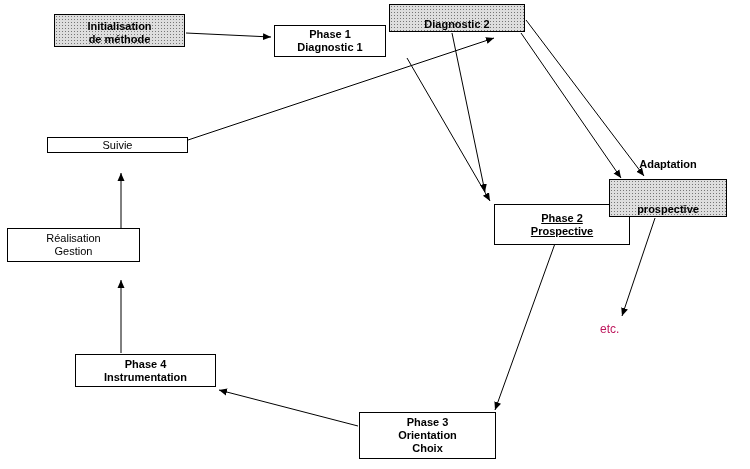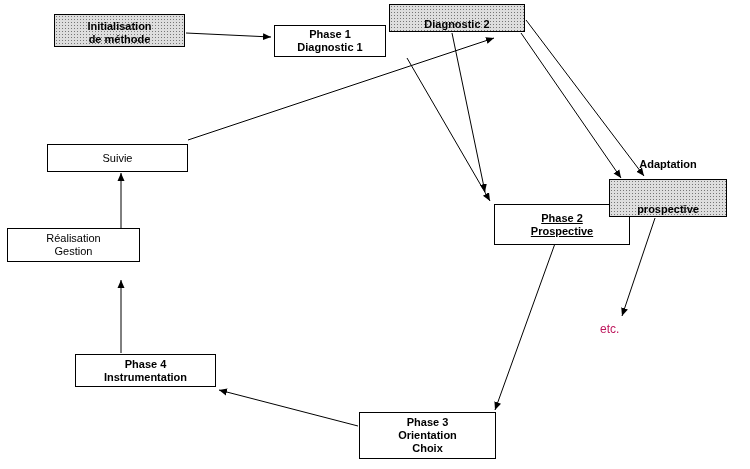--- a/index.html
+++ b/index.html
@@ -85,21 +85,21 @@
 
   <div class="node" style="left:274px; top:25px; width:112px; height:32px;">
     <div class="ln bold">Phase 1</div>
     <div class="ln bold">Diagnostic 1</div>
   </div>
 
   <div class="node shaded" style="left:389px; top:4px; width:136px; height:28px;">
     <div class="ln bold">Diagnostic 2</div>
   </div>
 
-  <div class="node" style="left:47px; top:144px; width:141px; height:28px;">
+  <div class="node" style="left:47px; top:137px; width:141px; height:16px;">
     <div class="ln">Suivie</div>
   </div>
 
   <div class="node" style="left:494px; top:204px; width:136px; height:41px;text-decoration:underline;">
     <div class="ln bold">Phase 2</div>
     <div class="ln bold">Prospective</div>
   </div>
 
   <div class="node shaded" style="left:609px; top:179px; width:118px; height:38px;gap:32px;">
     <div class="ln bold">Adaptation</div>

